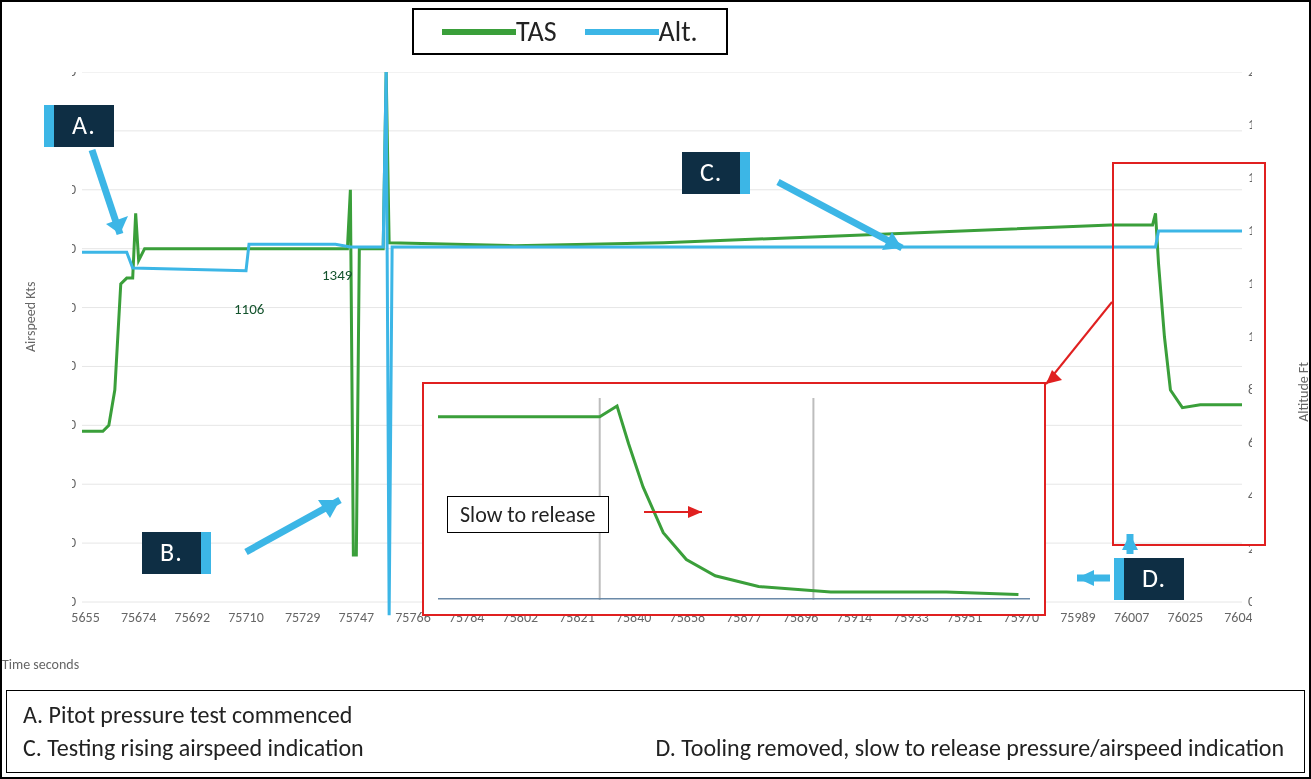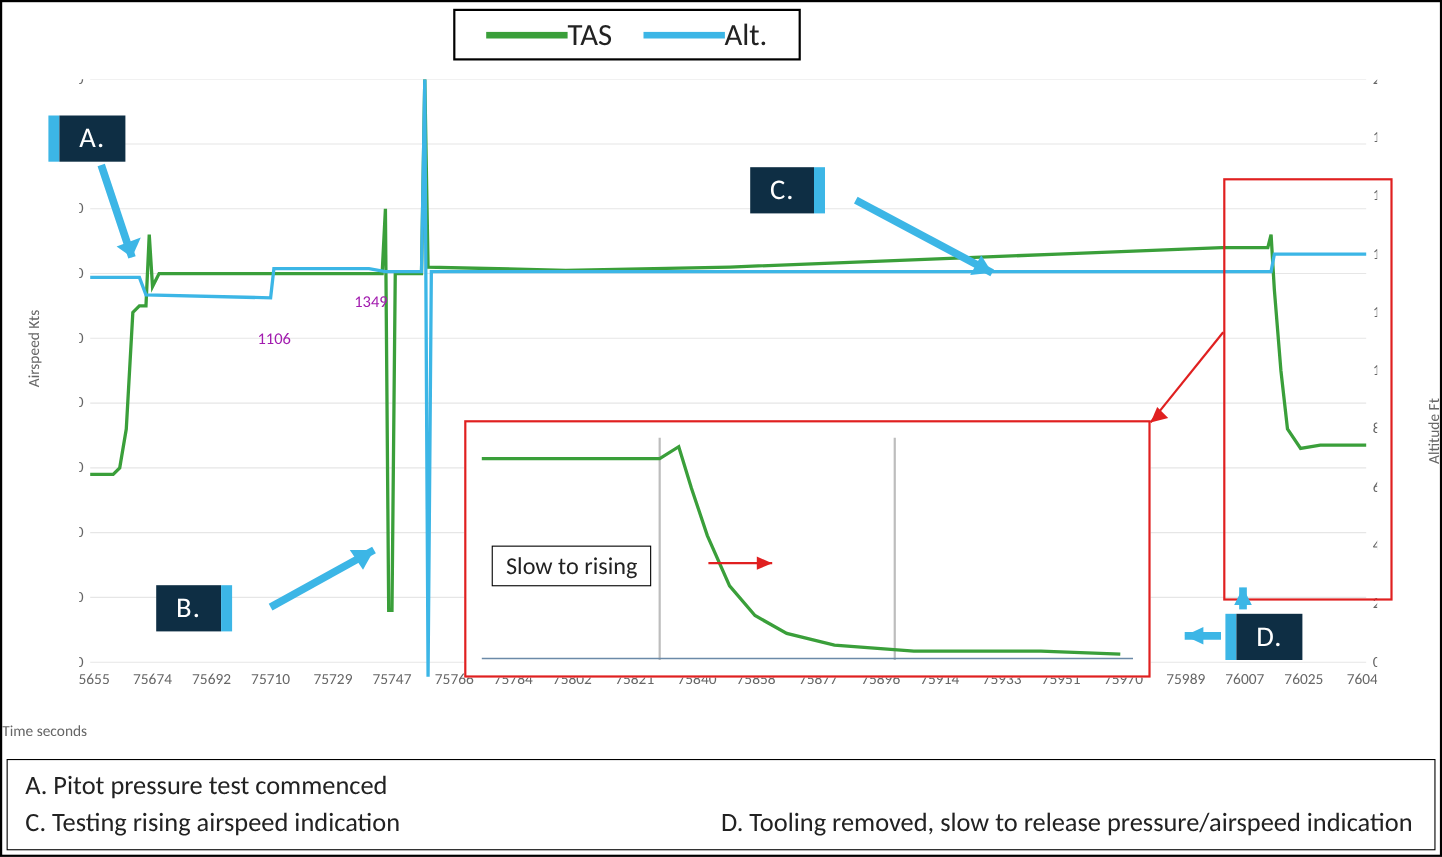--- a/index.html
+++ b/index.html
@@ -25,21 +25,21 @@
   .redarrow polygon{fill:#E02020}
   
   #inset{position:absolute;left:420px;top:380px;width:620px;height:230px;border:2px solid #E02020;background:#fff;z-index:30}
   #inset-label{position:absolute;left:445px;top:494px;border:1px solid #000;background:#fff;font-size:22px;padding:4px 12px;z-index:35}
   
   #dbox{position:absolute;left:1110px;top:160px;width:150px;height:380px;border:2px solid #E02020;z-index:25}
   
   #caption{position:absolute;left:4px;right:4px;bottom:4px;border:1.5px solid #000;padding:8px 16px;font-size:24px;line-height:1.35}
   #caption .row{display:flex;}
   #caption .cell{flex:1}
-  .annot{position:absolute;font-size:15px;color:#a21caf;z-index:22}
+  .annot{position:absolute;font-size:15px;color:#14532d;z-index:22}
 </style>
 </head>
 <body>
 
 <div id="wrap">
 
   <div id="legend">
     <div class="leg-item">
       <div class="leg-sw sw-green"></div>
       <span>TAS</span>
@@ -170,21 +170,21 @@
   <div id="dbox"></div>
 
   <div id="inset">
     <svg id="inset-svg" viewBox="0 0 620 230" preserveAspectRatio="none" style="width:100%;height:100%">
         <line x1="175.7170731707317" y1="14" x2="175.7170731707317" y2="216" stroke="#bdbdbd" stroke-width="2"></line>
         <line x1="389.4146341463415" y1="14" x2="389.4146341463415" y2="216" stroke="#bdbdbd" stroke-width="2"></line>
         <path d="M14,32.85333333333334L175.7170731707317,32.85333333333334L193.04390243902438,22.080000000000005L204.5951219512195,59.78666666666667L219.0341463414634,102.88L239.24878048780488,148.66666666666669L262.35121951219514,175.60000000000002L291.22926829268295,191.76L334.54634146341465,202.53333333333333L406.74146341463415,207.92L522.2536585365854,207.92L594.4487804878049,210.61333333333334" fill="none" stroke="#3A9F3A" stroke-width="3"></path>
         <path d="M14,214.65333333333334L606,214.65333333333334" fill="none" stroke="#6b8aa8" stroke-width="1.5"></path>
       </svg>
   </div>
-  <div id="inset-label">Slow to rising</div>
+  <div id="inset-label">Slow to release</div>
 
   <div id="caption">
     <div class="row">
       <div class="cell">A.    Pitot pressure test commenced</div>
     </div>
     <div class="row">
       <div class="cell">C.   Testing rising airspeed indication</div>
       <div class="cell">D. Tooling removed, slow to release pressure/airspeed indication</div>
     </div>
   </div>

